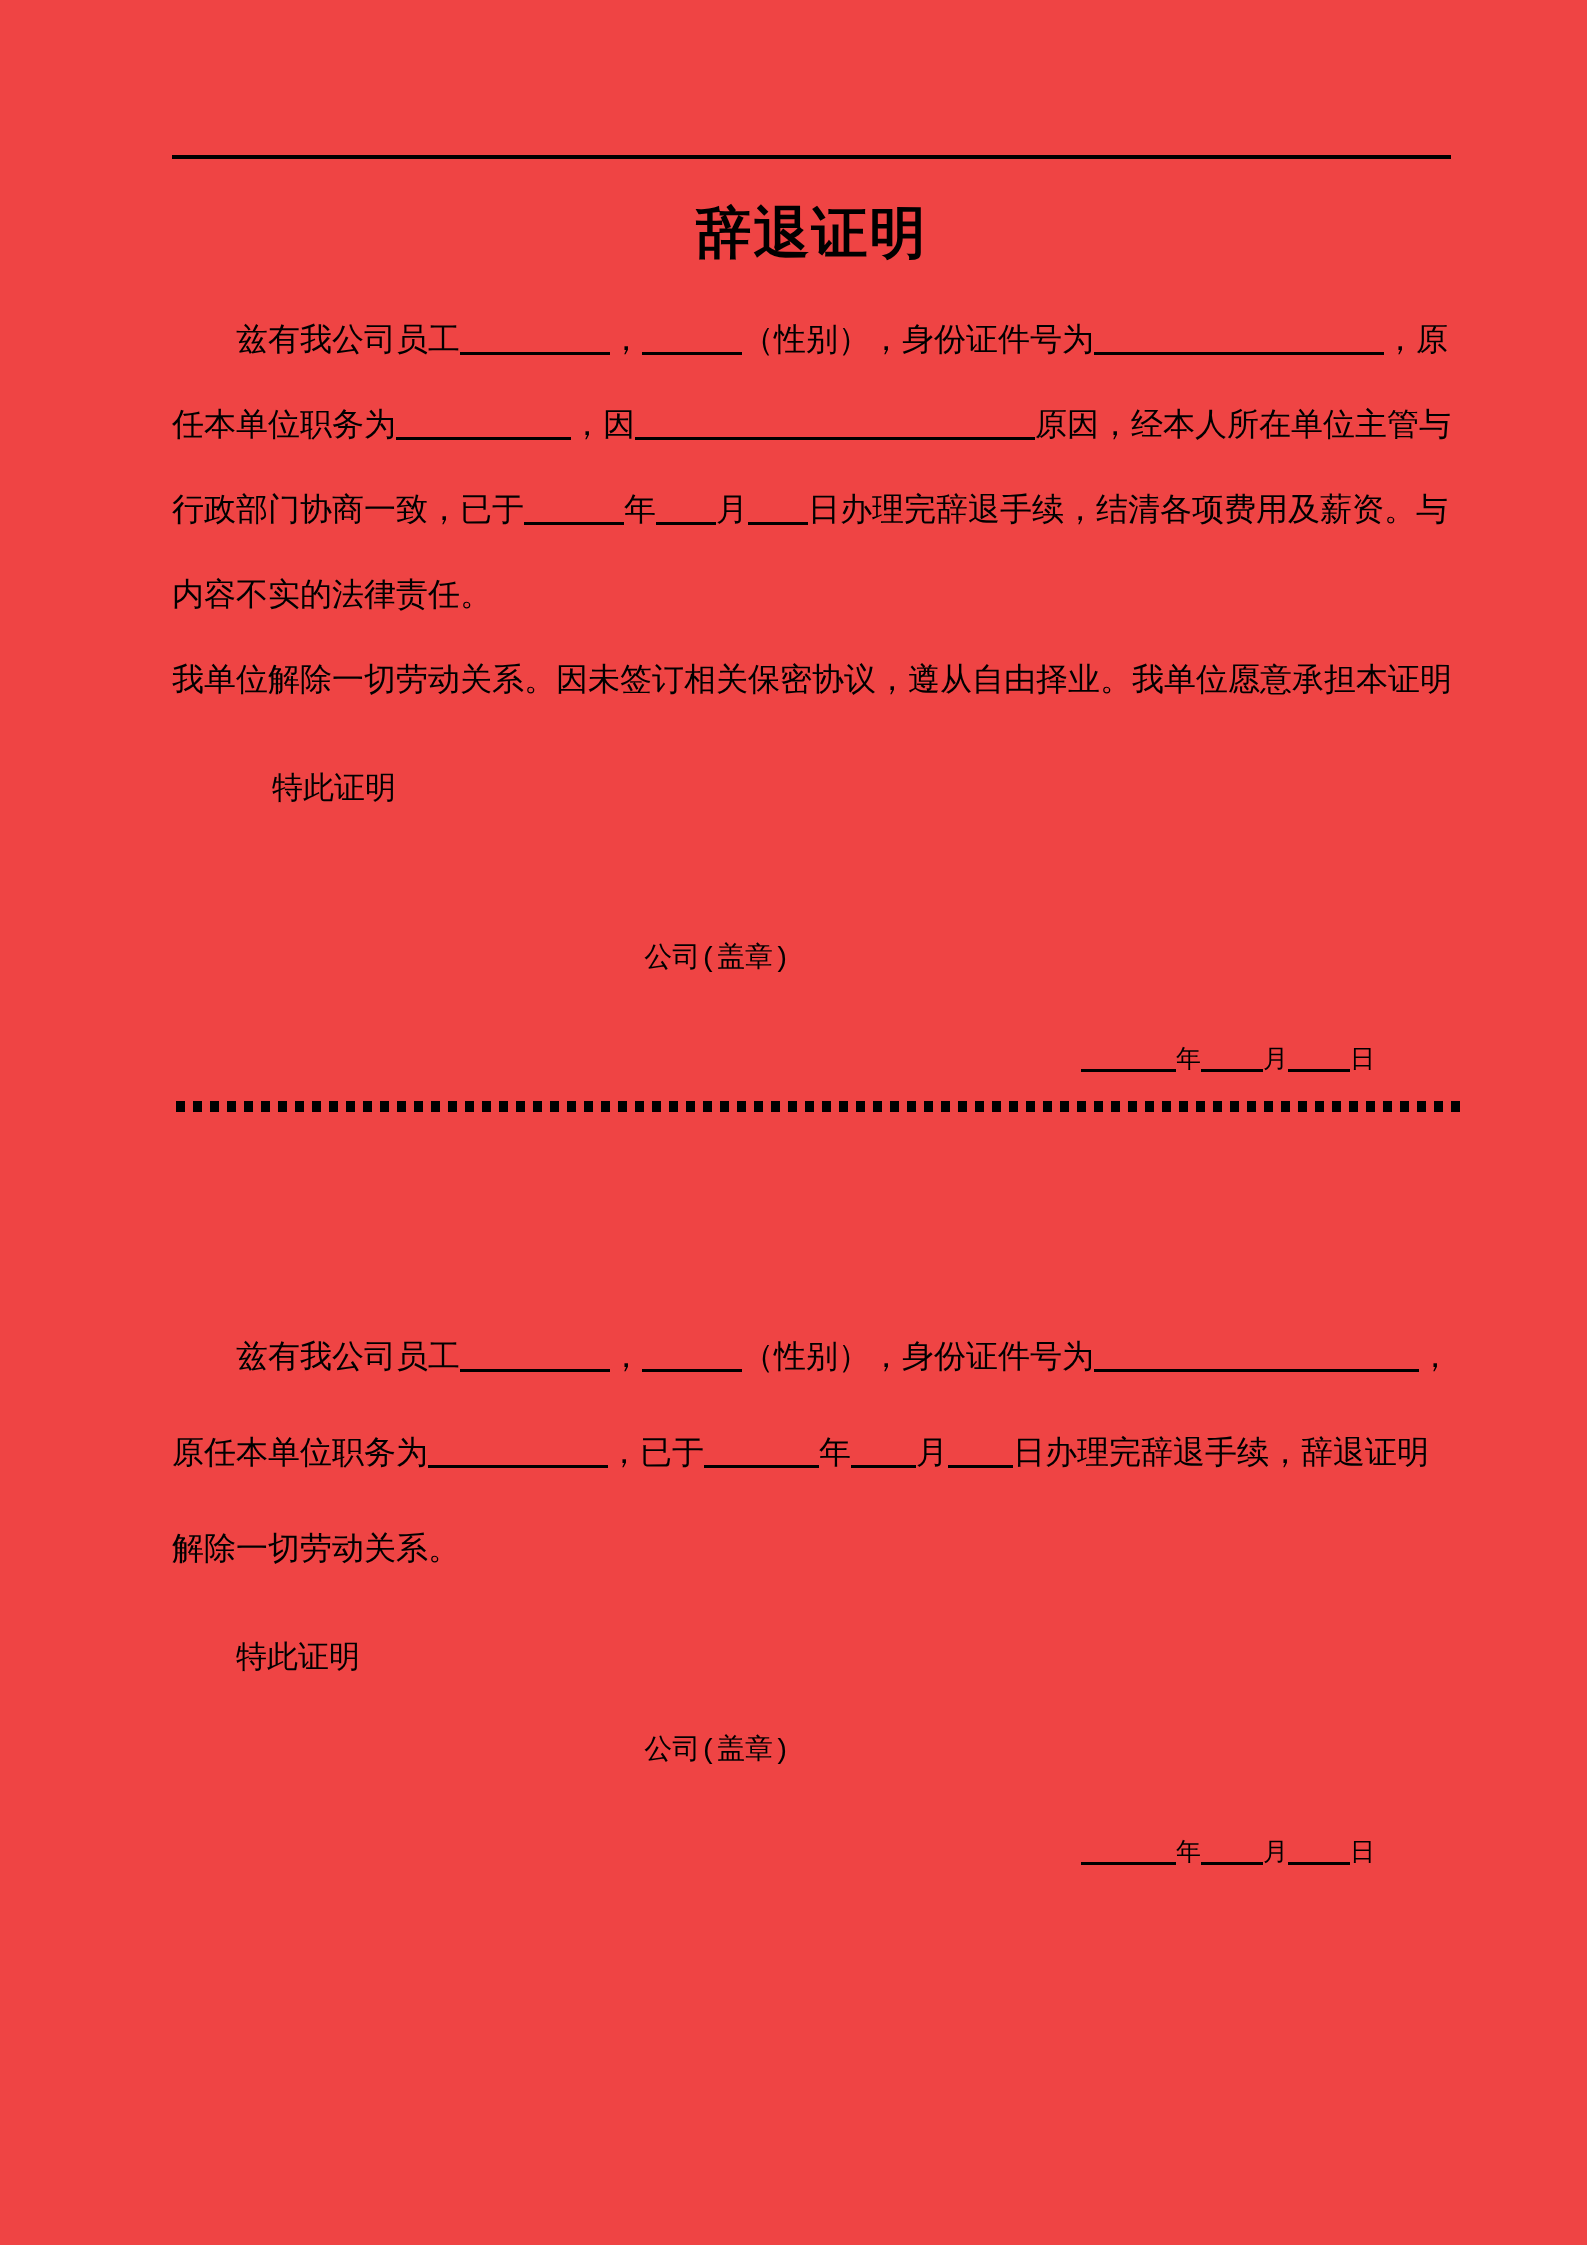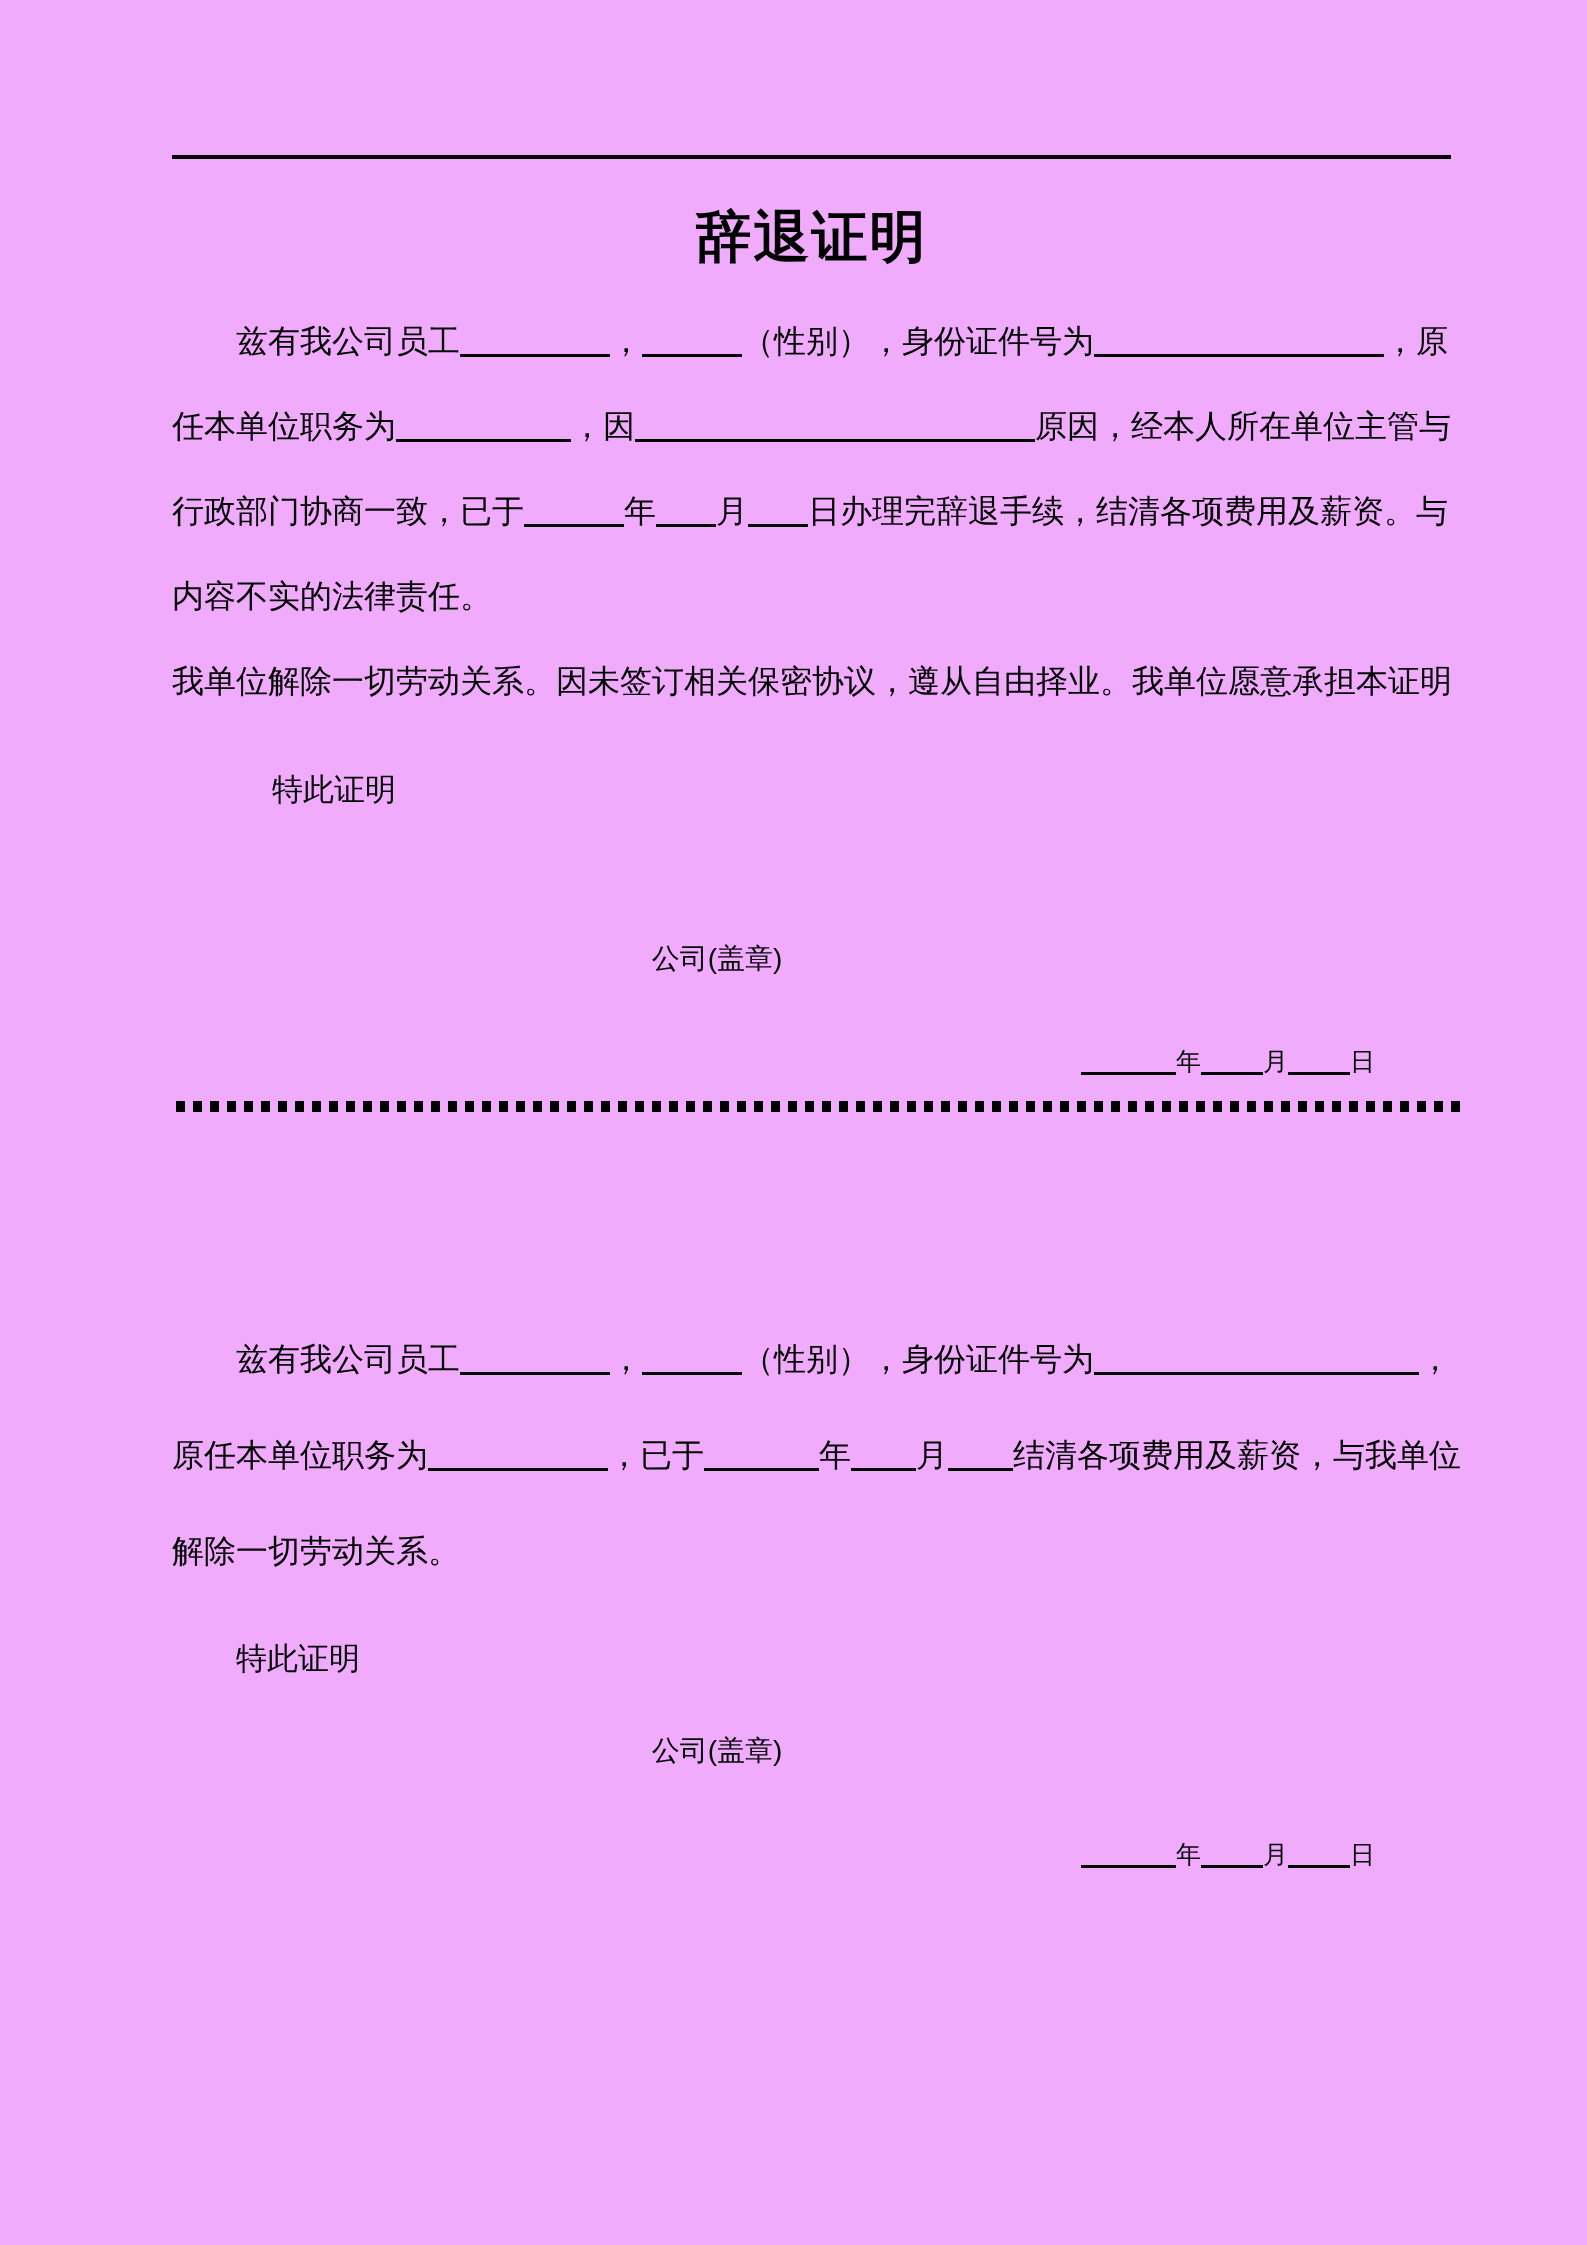--- a/index.html
+++ b/index.html
@@ -1,21 +1,21 @@
 <!DOCTYPE html>
 <html><head>
 <meta charset="utf-8">
 <style>
   html,body { margin:0; padding:0; background:#ffffff; }
   .page {
     position:relative;
     width:1587px; height:2245px;
-    background:#f0abfc;
+    background:#ef4444;
     color:#000;
-    font-family:Liberation Sans, sans-serif;
+    font-family:Liberation Mono, monospace;
     overflow:hidden;
   }
   .rule-top {
     position:absolute; left:172px; top:155px;
     width:1279px; height:4px; background:#000;
   }
   .doc-title {
     position:absolute; left:172px; width:1279px;
     text-align:center; font-weight:bold;
     font-size:56px; line-height:64px;
@@ -83,21 +83,21 @@
 
   <div class="date-line" id="date-main">
       <div class="line"><span class="blank" style="width: 95px;"></span><span>年</span><span class="blank" style="width: 62px;"></span><span>月</span><span class="blank" style="width: 62px;"></span><span>日</span></div>
     </div>
 
   <div class="dashed-rule"></div>
 
 
   <div class="para" id="para-stub">
       <div class="line" style="padding-left: 64px;"><span>兹有我公司员工</span><span class="blank" style="width: 150px;"></span><span>，</span><span class="blank" style="width: 100px;"></span><span>（性别），身份证件号为</span><span class="blank" style="width: 325px;"></span><span>，</span></div>
-      <div class="line"><span>原任本单位职务为</span><span class="blank" style="width: 180px;"></span><span>，已于</span><span class="blank" style="width: 115px;"></span><span>年</span><span class="blank" style="width: 65px;"></span><span>月</span><span class="blank" style="width: 65px;"></span><span>结清各项费用及薪资，与我单位</span></div>
+      <div class="line"><span>原任本单位职务为</span><span class="blank" style="width: 180px;"></span><span>，已于</span><span class="blank" style="width: 115px;"></span><span>年</span><span class="blank" style="width: 65px;"></span><span>月</span><span class="blank" style="width: 65px;"></span><span>日办理完辞退手续，辞退证明</span></div>
       <div class="line"><span>解除一切劳动关系。</span></div>
     </div>
 
   <div class="closing" id="closing-stub">特此证明</div>
 
   <div class="seal-line" id="seal-stub">公司(盖章)</div>
 
   <div class="date-line" id="date-stub">
       <div class="line"><span class="blank" style="width: 95px;"></span><span>年</span><span class="blank" style="width: 62px;"></span><span>月</span><span class="blank" style="width: 62px;"></span><span>日</span></div>
     </div>

